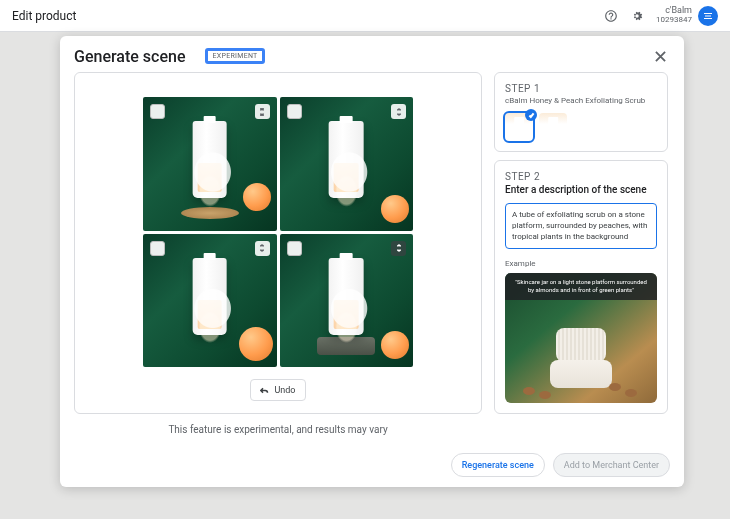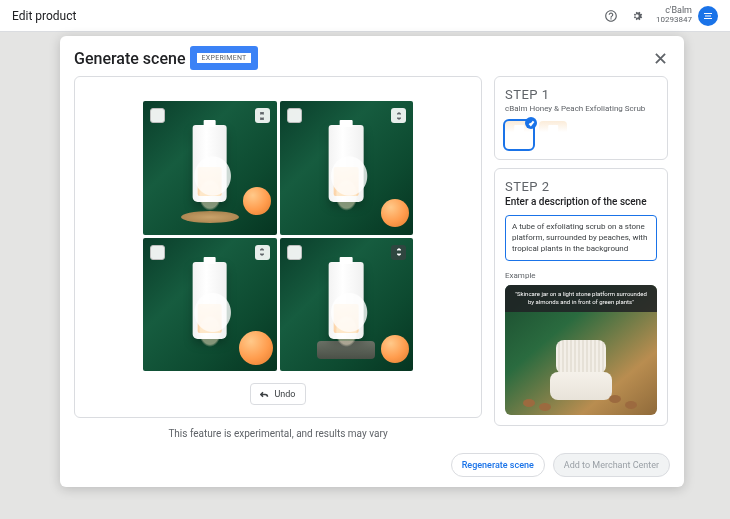--- a/index.html
+++ b/index.html
@@ -10,21 +10,21 @@
   .tb-icon svg{width:14px;height:14px;fill:#5f6368}
   .acct{display:flex;flex-direction:column;align-items:flex-end;margin:0 6px 0 8px;line-height:1.1;color:#5f6368}
   .acct-name{font-size:9px}
   .acct-id{font-size:8px}
   .avatar{width:20px;height:20px;border-radius:50%;background:#1a73e8;display:flex;align-items:center;justify-content:center}
   .avatar svg{width:12px;height:12px;fill:#fff}
 
   .modal{position:absolute;left:60px;top:36px;right:46px;bottom:32px;background:#fff;border-radius:6px;box-shadow:0 2px 12px rgba(0,0,0,.18);display:flex;flex-direction:column}
   .modal-head{display:flex;align-items:center;padding:10px 14px 6px}
   .mh-title{font-size:16px;font-weight:500}
-  .badge{font-size:7px;letter-spacing:.3px;border:7px solid #3b82f6;border-radius:3px;padding:1px 4px;margin-left:5px;color:#5f6368}
+  .badge{font-size:7px;letter-spacing:.3px;border:3px solid #3b82f6;border-radius:3px;padding:1px 4px;margin-left:20px;color:#5f6368}
   .close{margin-left:auto;width:20px;height:20px;display:flex;align-items:center;justify-content:center;cursor:pointer}
   .close svg{width:11px;height:11px;stroke:#5f6368;stroke-width:2}
 
   .modal-body{flex:1;display:flex;padding:0 14px 0 14px;gap:12px;overflow:hidden}
   .left{flex:1;display:flex;flex-direction:column}
   .gallery{border:1px solid #dadce0;border-radius:6px;padding:24px 30px 12px;display:flex;flex-direction:column;align-items:center}
   .grid{display:grid;grid-template-columns:1fr 1fr;gap:3px;width:270px}
   .tile{position:relative;aspect-ratio:1/1;border-radius:2px;overflow:hidden;cursor:pointer;background:linear-gradient(135deg,#0a3d2a 0%,#165c3f 35%,#0d4a30 70%,#063521 100%)}
   .tile::after{content:"";position:absolute;inset:0;background:radial-gradient(ellipse at 52% 56%,rgba(255,255,255,.88) 0 18%,transparent 19%),radial-gradient(ellipse at 50% 70%,rgba(255,230,190,.55) 0 10%,transparent 12%);mix-blend-mode:screen;opacity:.9}
   .tube{position:absolute;left:50%;top:18%;width:26%;height:58%;transform:translateX(-50%);background:linear-gradient(90deg,#f3f3f3 0%,#ffffff 40%,#f0f0f0 100%);border-radius:3px 3px 5px 5px;box-shadow:0 5px 10px rgba(0,0,0,.25)}
@@ -43,21 +43,21 @@
   .exp svg{width:8px;height:8px;stroke:#5f6368;stroke-width:2;fill:none}
   .exp.dark svg{stroke:#fff}
   .undo{margin-top:12px;border:1px solid #dadce0;border-radius:4px;background:#fff;font-size:9px;color:#3c4043;padding:5px 9px;display:flex;align-items:center;gap:5px;cursor:pointer}
   .undo svg{width:9px;height:9px;stroke:#3c4043;stroke-width:2;fill:none}
   .disclaimer{font-size:10px;color:#5f6368;text-align:center;margin-top:10px}
 
   .right{width:176px;display:flex;flex-direction:column;gap:8px;overflow-y:auto;padding-right:2px}
   .right::-webkit-scrollbar{width:4px}
   .right::-webkit-scrollbar-thumb{background:#dadce0;border-radius:2px}
   .card{border:1px solid #dadce0;border-radius:6px;padding:10px}
-  .step-lbl{font-size:13px;letter-spacing:.5px;color:#5f6368;text-transform:uppercase}
+  .step-lbl{font-size:10px;letter-spacing:.5px;color:#5f6368;text-transform:uppercase}
   .step-title{font-size:10px;font-weight:500;margin-top:2px}
   .prod-name{font-size:8px;color:#5f6368;margin-top:2px}
   .thumbs{display:flex;gap:6px;margin-top:8px}
   .thumb{position:relative;width:28px;height:28px;border-radius:4px;background:linear-gradient(#fbecd9,#fff 40%);cursor:pointer}
   .thumb.sel{outline:2px solid #1a73e8;outline-offset:0}
   .thumb .mini{position:absolute;left:50%;top:14%;width:34%;height:68%;transform:translateX(-50%);background:#fff;border-radius:1px 1px 2px 2px}
   .thumb .chkmark{position:absolute;top:-4px;right:-4px;width:12px;height:12px;border-radius:50%;background:#1a73e8;display:flex;align-items:center;justify-content:center}
   .thumb .chkmark svg{width:7px;height:7px;stroke:#fff;stroke-width:3;fill:none}
   .prompt{border:1px solid #1a73e8;border-radius:4px;padding:6px;font-size:8px;line-height:1.35;color:#3c4043;margin-top:8px;min-height:44px}
   .hint{font-size:7px;color:#80868b;line-height:1.35;margin-top:5px}

